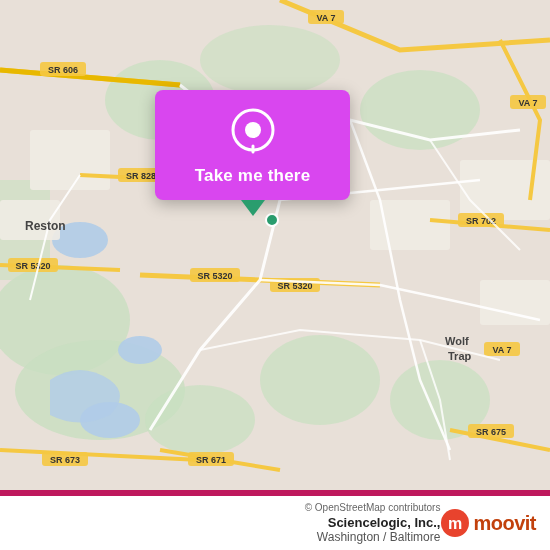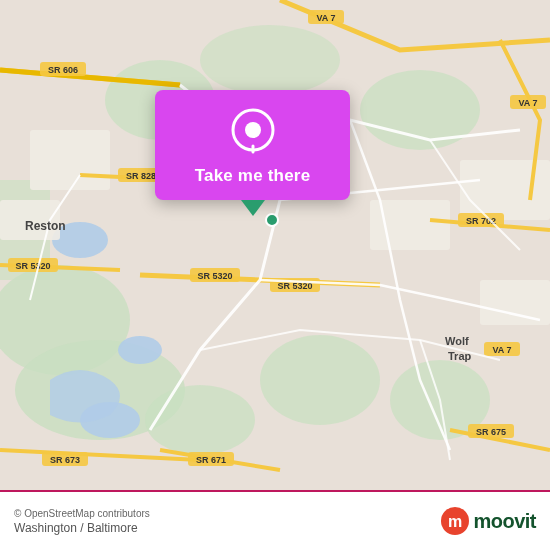--- a/index.html
+++ b/index.html
@@ -72,22 +72,23 @@
     }
 
     
     #footer-bar {
       width: 550px;
       height: 60px;
       background: #fff;
       display: flex;
       align-items: center;
       padding: 0 14px;
-      border-top: 2px solid #be185d;
+      border-top: 6px solid #be185d;
       position: relative;
+      text-align: right;
     }
 
     #attribution {
       font-size: 11px;
       color: #555;
       flex: 1;
     }
 
     #moovit-logo {
       display: flex;
@@ -207,23 +208,24 @@
       <circle cx="24" cy="22" r="8" fill="#fff"></circle>
       <path d="M24 38 L24 44" stroke="#fff" stroke-width="3" stroke-linecap="round"></path>
     </svg>
     <span id="popup-label">Take me there</span>
   </div>
 </div>
 
 <div id="footer-bar">
   <div style="display:flex; flex-direction:column; justify-content:center; flex:1;">
     <span id="attribution" style="font-size:10px; color:#666; margin-bottom:2px;">© OpenStreetMap contributors</span>
+    <span id="company-name" style="font-size:13px; font-weight:600; color:#222;">Sciencelogic, Inc.,</span>
     <span id="company-location" style="font-size:12px; color:#555;">Washington / Baltimore</span>
   </div>
   <div id="moovit-logo" style="display:flex; align-items:center; gap:3px;">
 
     <svg width="30" height="30" viewBox="0 0 30 30" xmlns="http://www.w3.org/2000/svg">
       <circle cx="15" cy="15" r="14" fill="#e8432d"></circle>
       <text x="15" y="21" text-anchor="middle" font-size="16" font-weight="bold" fill="#fff" font-family="Arial">m</text>
     </svg>
-    <span style="font-size:20px; font-weight:bold; color:#14532d; letter-spacing:-0.5px;">moovit</span>
+    <span style="font-size:20px; font-weight:bold; color:#c2410c; letter-spacing:-0.5px;">moovit</span>
   </div>
 </div>
 
 </body></html>

